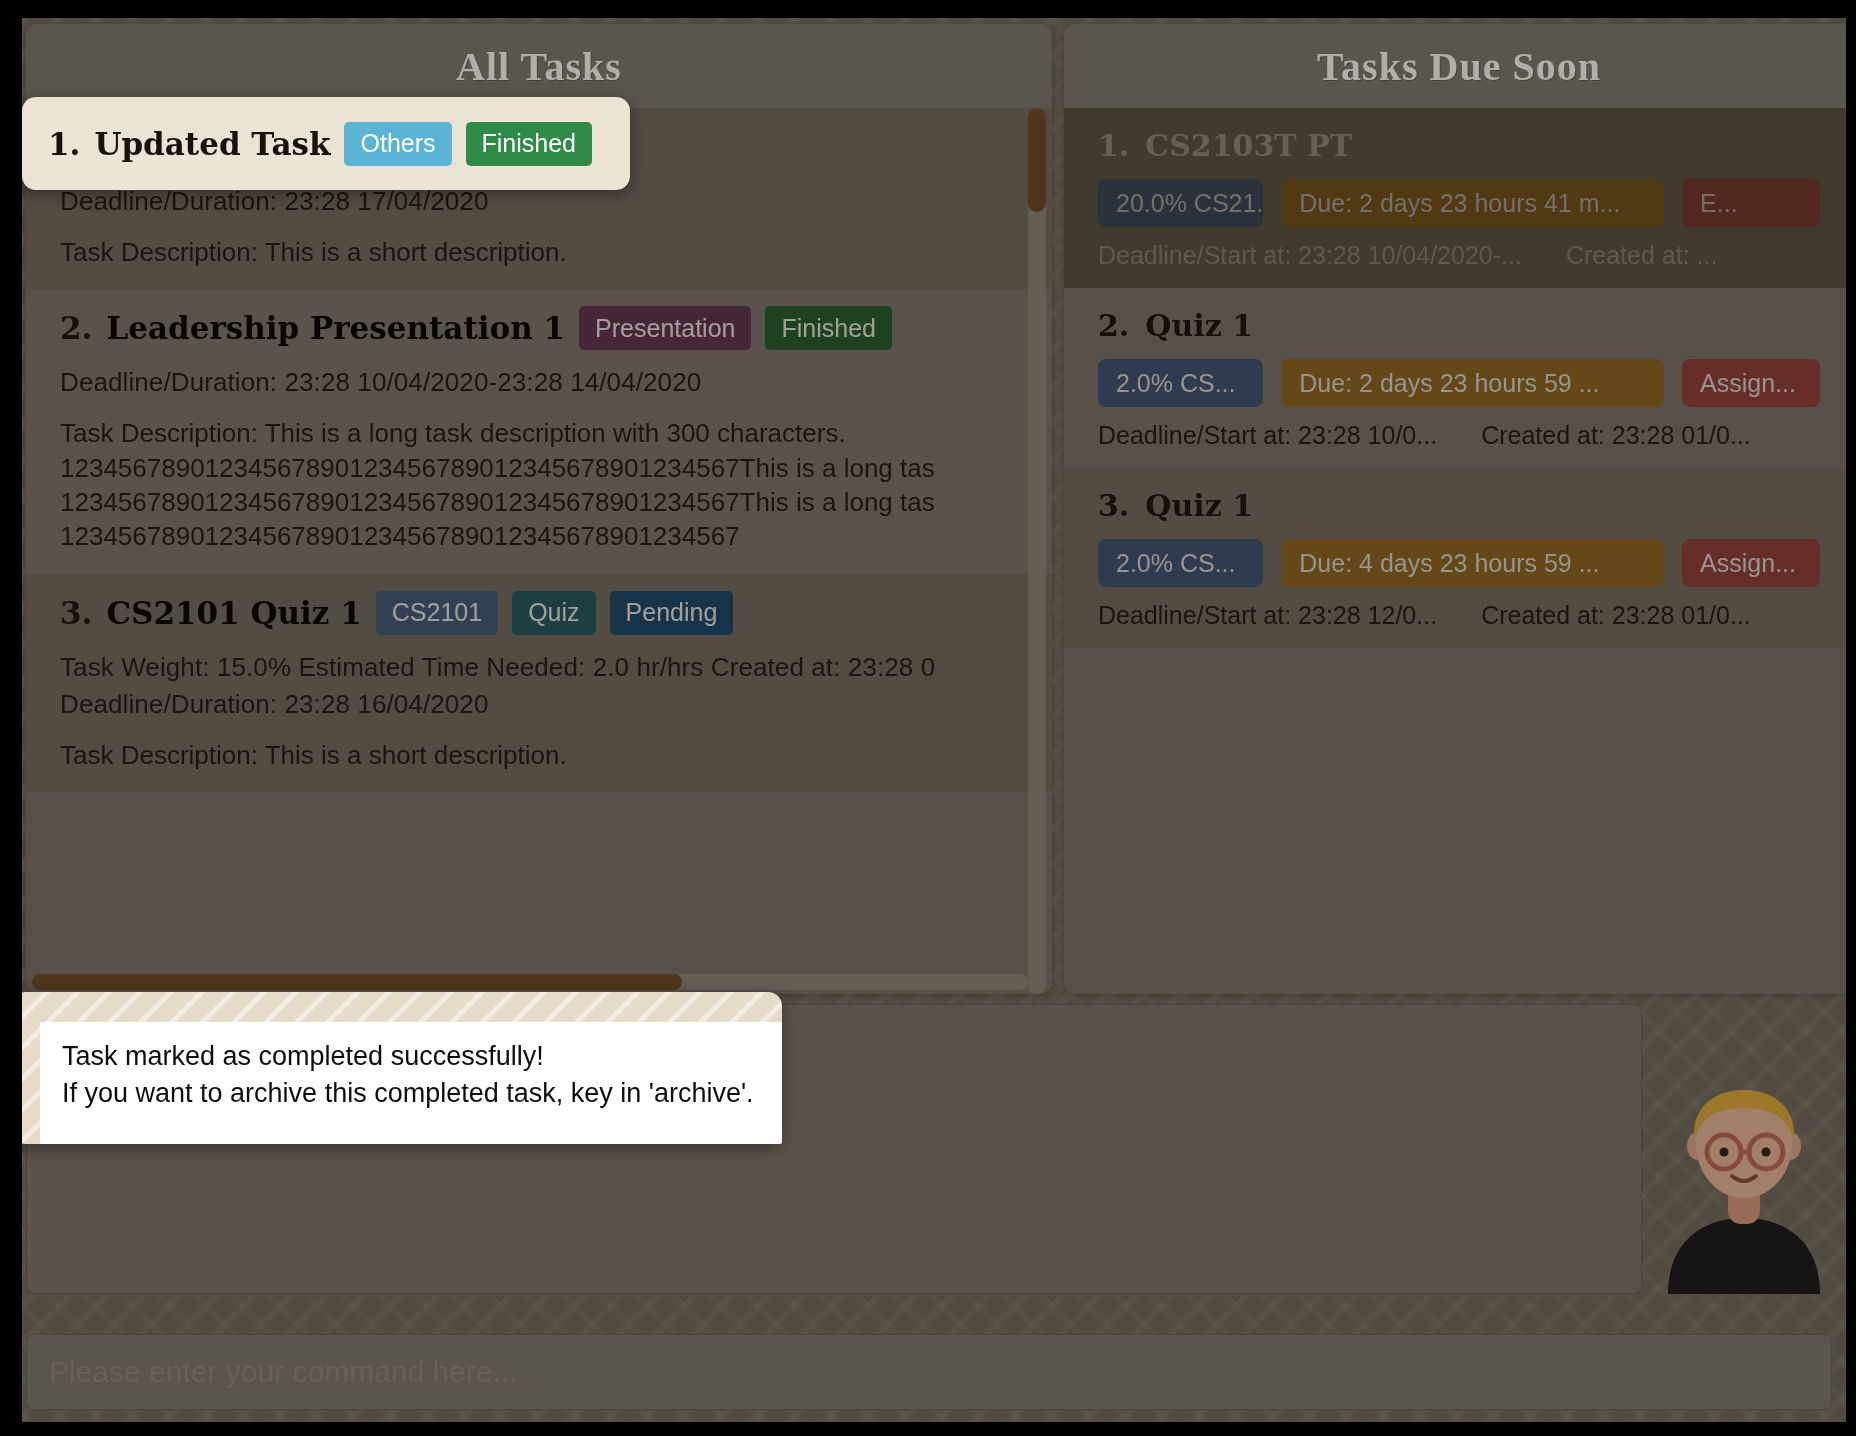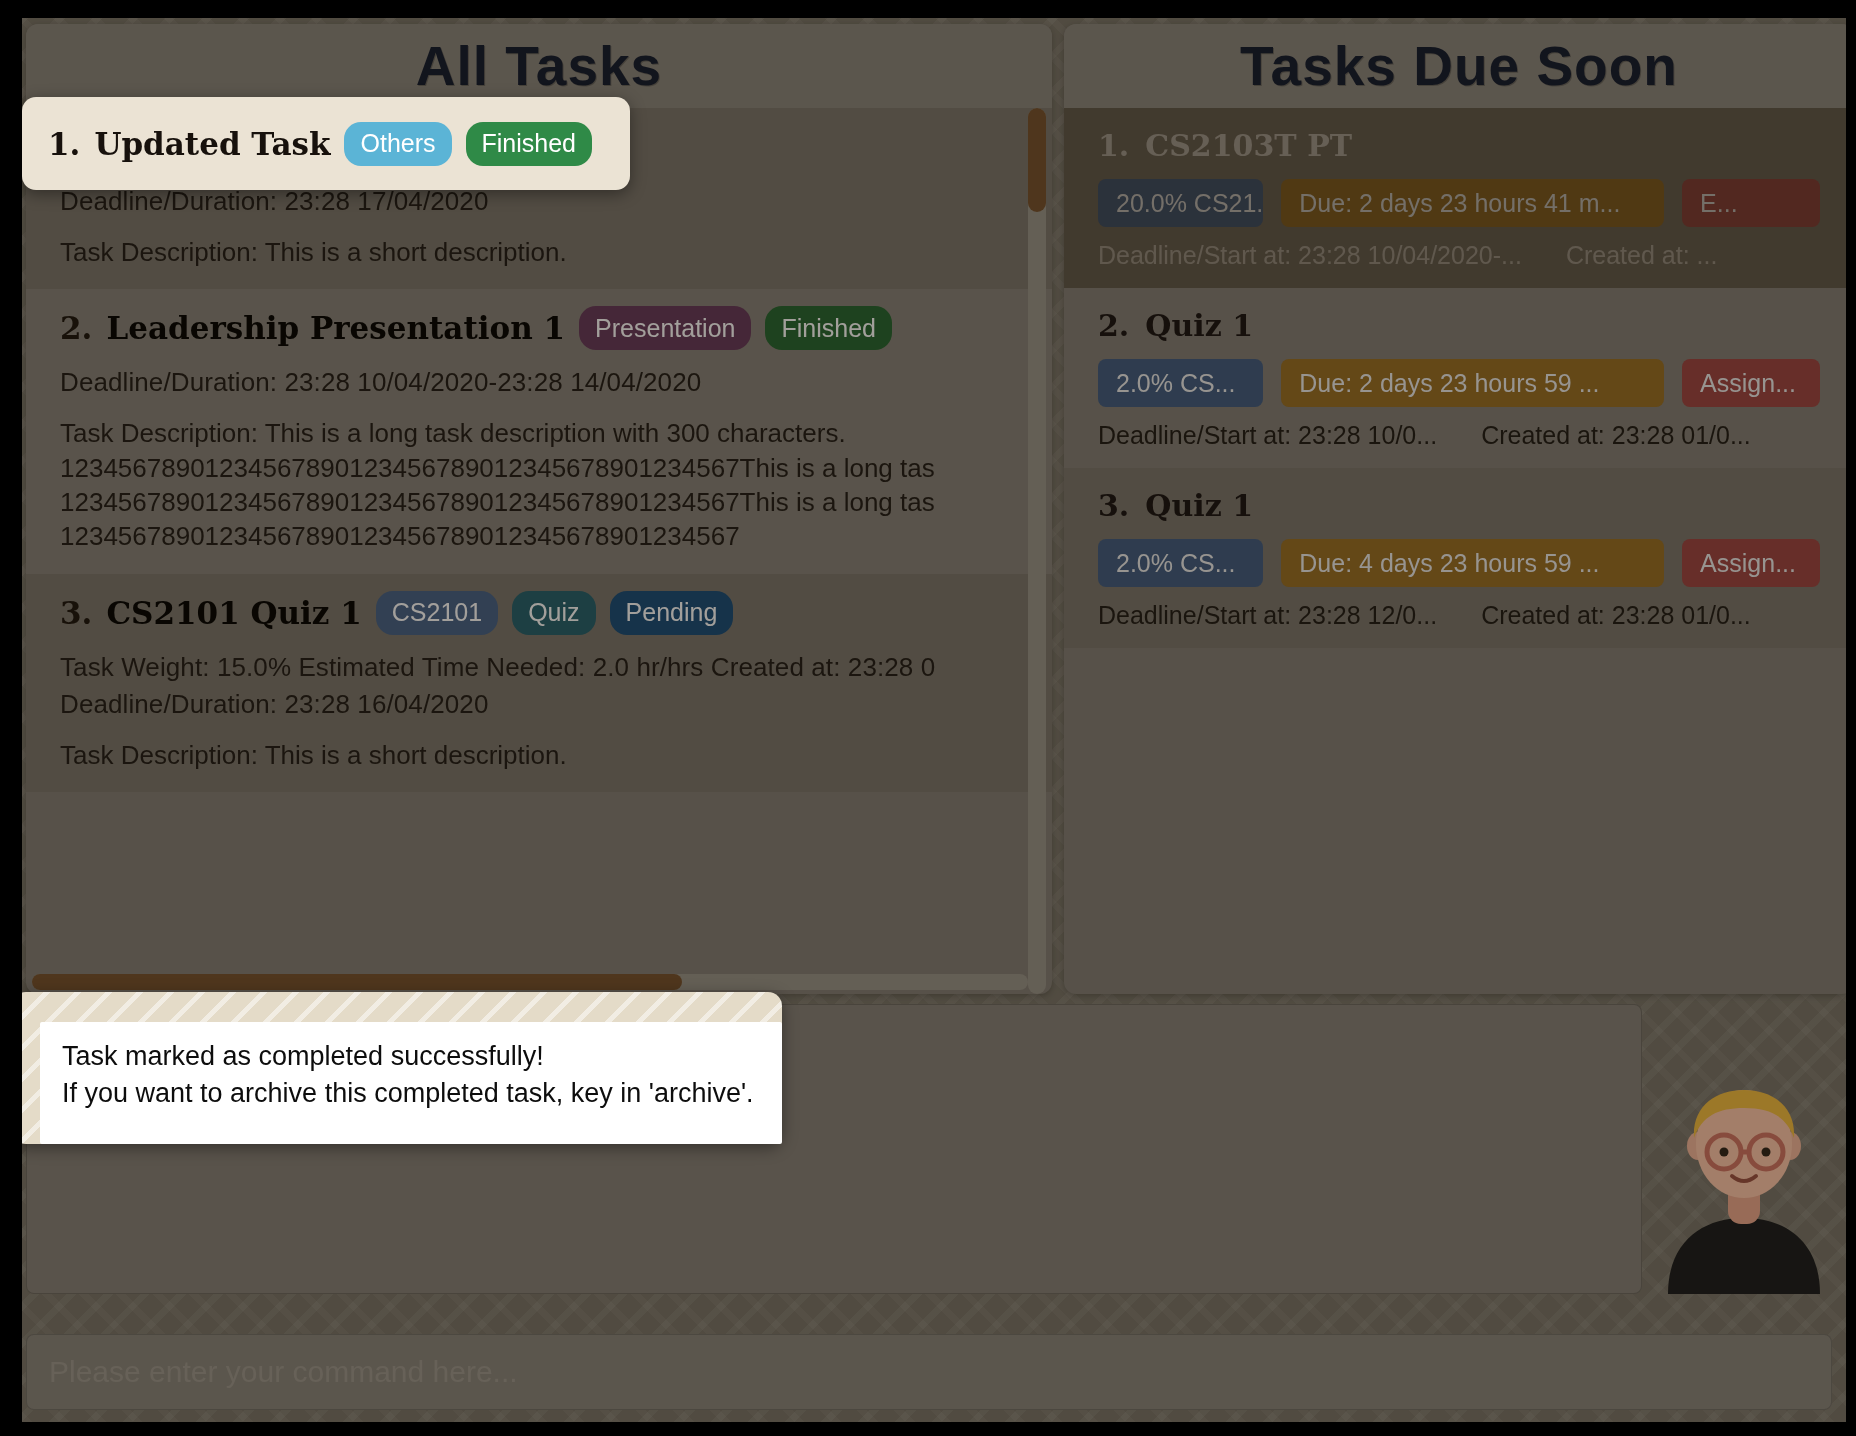--- a/index.html
+++ b/index.html
@@ -52,24 +52,24 @@
   #panel-due-soon   { left: 1064px; top: 24px; width: 790px;  height: 970px; }
 
   .panel-header {
     height: 84px;
     display: flex;
     align-items: center;
     justify-content: center;
     background: #7d7a73;
   }
   .panel-title {
-    font-family: Liberation Sans, sans-serif;
+    font-family: Liberation Serif, serif;
     font-weight: bold;
-    font-size: 55px;
-    color: #0f172a;
+    font-size: 40px;
+    color: #ffffff;
     letter-spacing: 1px;
     text-shadow: 1px 1px 0 rgba(0,0,0,0.25);
   }
 
   .panel-body {
     position: relative;
     height: calc(100% - 84px);
     overflow: hidden;
   }
 
@@ -100,21 +100,21 @@
     color: #000000;
     white-space: nowrap;
   }
 
   .badge {
     display: inline-flex;
     align-items: center;
     justify-content: center;
     height: 44px;
     padding: 4px 16px;
-    border-radius: 17px;
+    border-radius: 5px;
     font-size: 25px;
     color: #e9e9e9;
     white-space: nowrap;
     font-family: "Liberation Sans", sans-serif;
   }
   .badge.module      { background: #3f587c; }
   .badge.others      { background: #5bb4d6; color:#ffffff; }
   .badge.finished    { background: #2f8a47; color:#ffffff; }
   .badge.finished-d  { background: #215c2c; }
   .badge.presentation{ background: #5c3352; }

